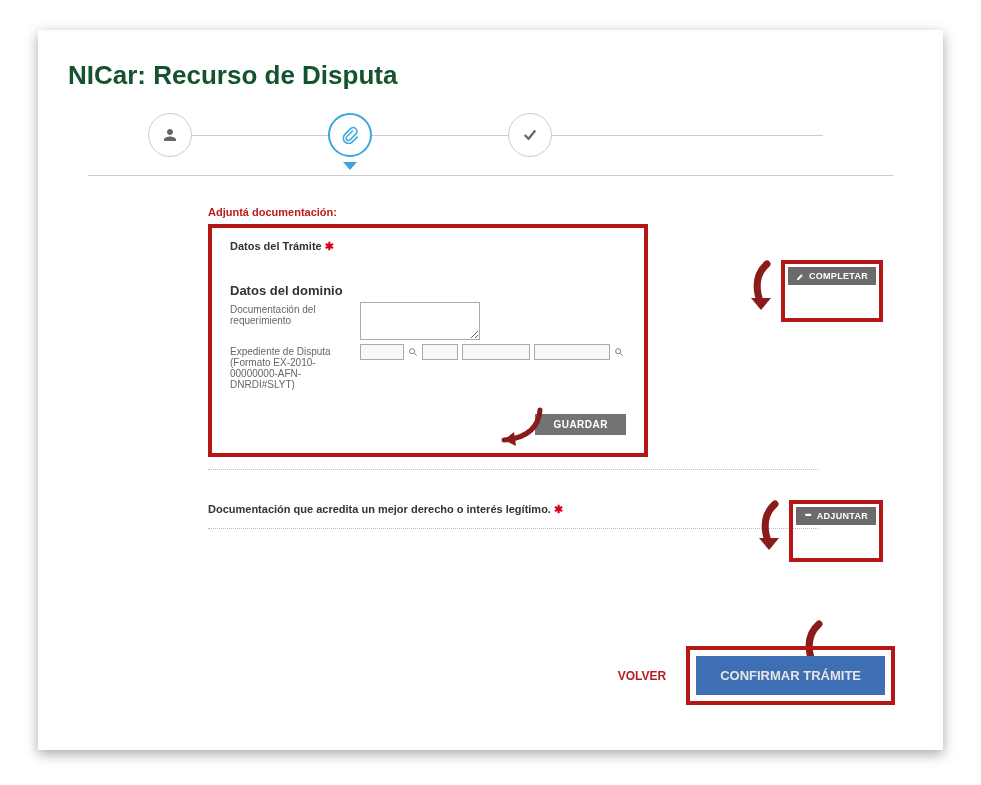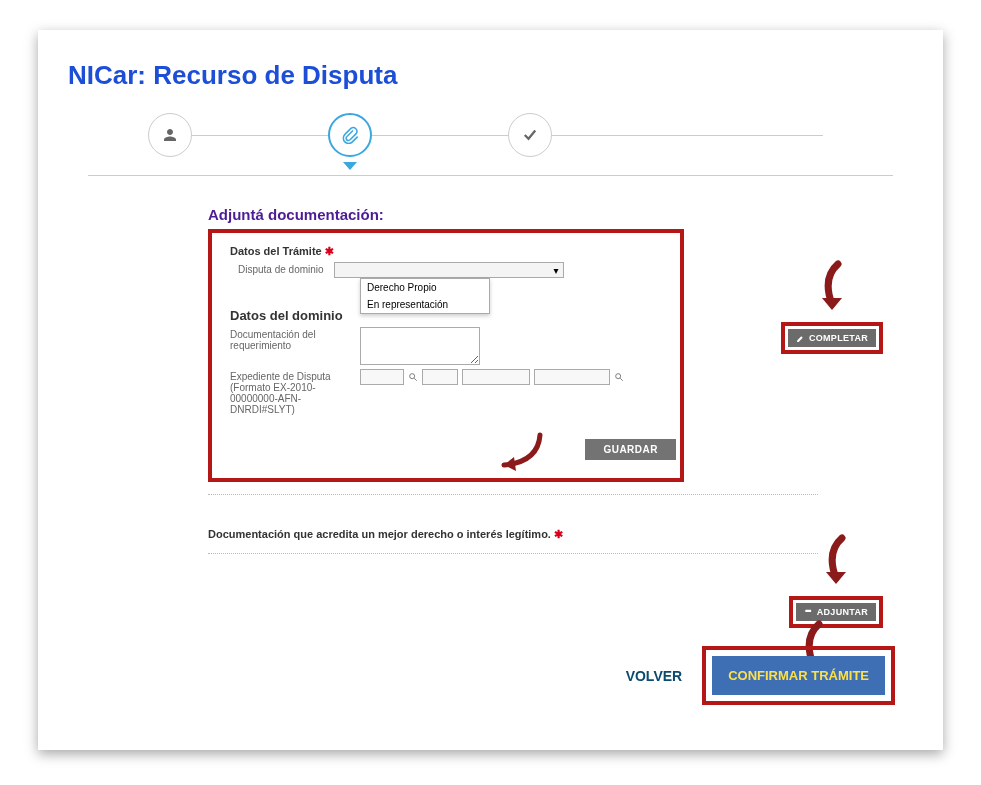--- a/index.html
+++ b/index.html
@@ -16,21 +16,21 @@
     top: 30px;
     width: 905px;
     height: 720px;
     background: #fff;
     box-shadow: 0 4px 12px rgba(0,0,0,0.35);
     padding: 30px 20px 20px 20px;
   }
   .page-title {
     font-size: 26px;
     font-weight: 700;
-    color: #1d4ed8;
+    color: #14532d;
     margin-bottom: 22px;
     margin-left: 10px;
   }
   
   .stepper {
     display: flex;
     align-items: center;
     justify-content: flex-start;
     padding: 0 100px 0 90px;
     margin-bottom: 10px;
@@ -71,38 +71,38 @@
     height: 1px;
     background: #ccc;
     margin: 18px 30px 30px 30px;
   }
   .step-icon { width: 18px; height: 18px; }
 
   .content {
     padding: 0 60px 0 150px;
   }
   .section-title {
-    color: #4c1d95;
-    font-weight: 700;
-    font-size: 15px;
+    color: #b91c1c;
+    font-weight: 700;
+    font-size: 11px;
     margin-bottom: 6px;
   }
   .sub-note {
     font-size: 12px;
     color: #333;
     margin-bottom: 20px;
   }
   .req { color: #d9001b; font-weight: bold; }
 
   
   .highlight-box {
     border: 4px solid #b51717;
-    padding: 12px 4px 18px 18px;
-    position: relative;
-    width: 476px;
+    padding: 12px 18px 18px 18px;
+    position: relative;
+    width: 440px;
   }
   .label-strong { font-weight: 700; font-size: 11px; color: #333; margin-bottom: 4px; }
   .group-title { font-weight: 700; font-size: 13px; color: #333; margin: 6px 0 4px 0; }
   .field-row {
     display: flex;
     align-items: flex-start;
     margin: 4px 0;
     gap: 10px;
   }
   .field-label {
@@ -211,61 +211,60 @@
     display: flex;
     align-items: center;
     gap: 4px;
     letter-spacing: 0.3px;
   }
 
   .actions-right {
     position: absolute;
     right: 60px;
     display: flex;
-    flex-direction: column;
-    align-items: center;
+    flex-direction: row;
   }
   .ar-1 { top: 230px; }
-  .ar-2 { top: 504px; }
+  .ar-2 { top: 470px; }
   .ar-3 { top: 590px; }
 
   
   .arrow-down {
     width: 40px; height: 60px;
     margin-bottom: 2px;
   }
 
   
   .footer-actions {
     position: absolute;
     right: 48px;
     bottom: 45px;
     display: flex;
     align-items: center;
     gap: 20px;
   }
   .btn-volver {
-    color: #0c4a6e;
-    font-weight: 700;
-    font-size: 14px;
+    color: #b91c1c;
+    font-weight: 700;
+    font-size: 12px;
     background: none;
     border: none;
     cursor: pointer;
   }
   .confirm-wrap {
     border: 4px solid #b51717;
     padding: 6px;
   }
   .btn-confirm {
     background: #3e6fb5;
-    color: #fde047;
+    color: #e5e5e5;
     border: none;
     font-weight: 700;
     font-size: 13px;
-    padding: 12px 16px;
+    padding: 12px 24px;
     cursor: pointer;
   }
 
   .arrow-svg path { fill: none; stroke: #8b1a1a; stroke-width: 7; stroke-linecap: round; }
   .arrow-svg.thin path { stroke-width: 5; }
   .arrow-head { fill: #8b1a1a; }
 </style>
 </head>
 <body>
 
@@ -295,33 +294,20 @@
   <div class="stepper-baseline"></div>
 
   <div class="content">
     <div class="section-title">Adjuntá documentación:</div>
 
     <div class="highlight-box">
       <div class="label-strong">
         <span>Datos del Trámite</span> <span class="req">✱</span>
       </div>
 
-      <div class="field-row" style="position:relative;">
-        <div class="field-label" style="width:auto;padding-left:8px;">Disputa de dominio</div>
-        <div class="select-wrap">
-          <div class="fake-select">
-            <span></span>
-            <span>▾</span>
-          </div>
-        </div>
-        <div class="dropdown">
-          <div class="dropdown-option">Derecho Propio</div>
-          <div class="dropdown-option">En representación</div>
-        </div>
-      </div>
 
       <div class="group-title" style="margin-top:30px;">Datos del dominio</div>
 
 
       <div class="field-row">
         <div class="field-label">Documentación del requerimiento</div>
         <textarea class="textarea" style=""></textarea>
       </div>
 
       <div class="field-row" style="align-items:flex-start;">

